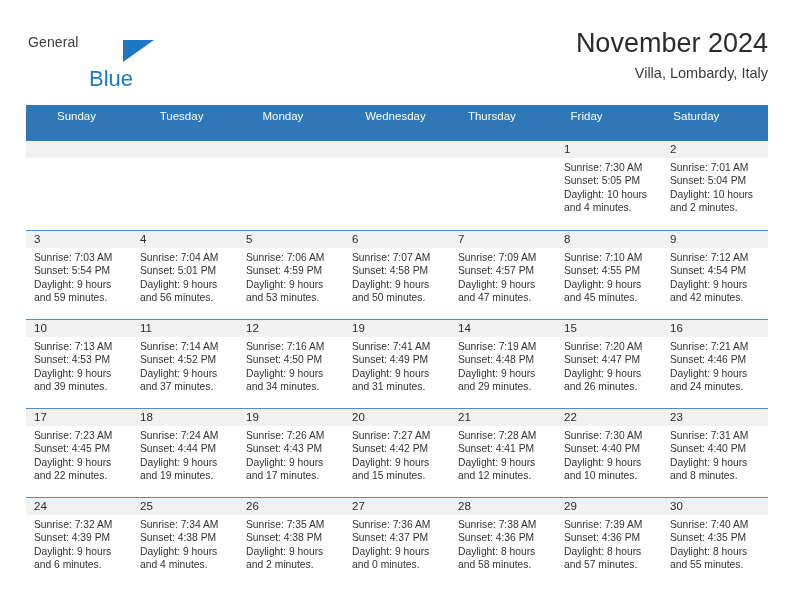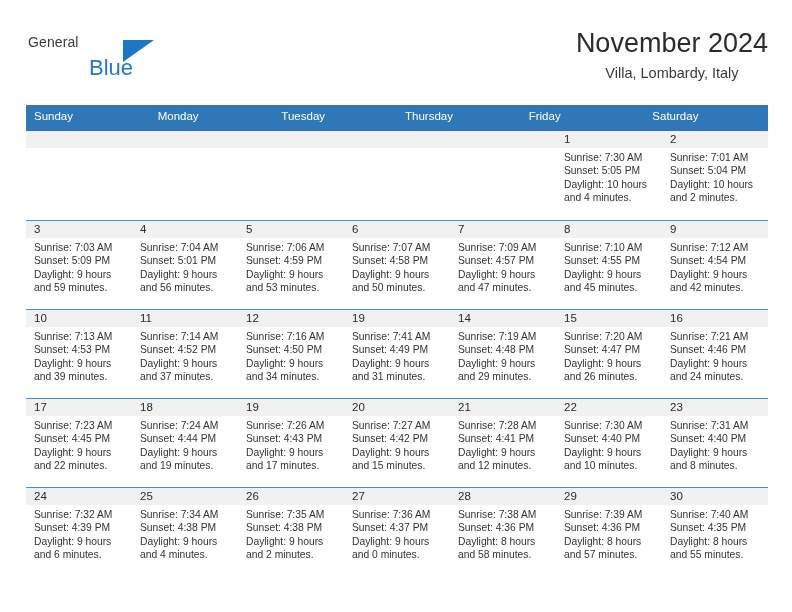--- a/index.html
+++ b/index.html
@@ -41,21 +41,21 @@
     left: 2px;
     top: 0px;
     font-size: 14px;
     letter-spacing: 0.1px;
     color: #3c3c3c;
     font-family: "Liberation Sans", sans-serif;
   }
   .brand-blue {
     position: absolute;
     left: 63px;
-    top: 21px;
+    top: 32px;
     font-size: 22px;
     color: #2079c6;
     font-family: "Liberation Sans", sans-serif;
   }
   .brand-triangle {
     position: absolute;
     left: 97px;
     top: 6px;
     width: 0;
     height: 0;
@@ -75,34 +75,34 @@
     line-height: 1.15;
     white-space: nowrap;
     font-weight: normal;
     margin: 0;
   }
   .cal-subtitle {
     margin-top: 6px;
     font-size: 14.5px;
     color: #3a3a3a;
     white-space: nowrap;
-    text-align: center;
   }
 
   
   .calendar {
     position: absolute;
     left: 26px;
     top: 105px;
     width: 742px;
   }
   .dow-row {
     display: flex;
     background: #3077b8;
-    height: 26px;
+    height: 36px;
+    padding-left: 23px;
   }
   .dow-cell {
     flex: 1 1 0;
     color: #ffffff;
     font-size: 11.5px;
     line-height: 22px;
     padding-left: 8px;
     box-sizing: border-box;
     white-space: nowrap;
     overflow: hidden;
@@ -156,22 +156,23 @@
     <div class="title-block">
       <div class="cal-title">November 2024</div>
       <div class="cal-subtitle">Villa, Lombardy, Italy</div>
     </div>
 
   </div>
 
   <div class="calendar">
     <div class="dow-row">
       <div class="dow-cell">Sunday</div>
+      <div class="dow-cell">Tuesday</div>
       <div class="dow-cell">Monday</div>
-      <div class="dow-cell">Tuesday</div>
+      <div class="dow-cell">Wednesday</div>
       <div class="dow-cell">Thursday</div>
       <div class="dow-cell">Friday</div>
       <div class="dow-cell">Saturday</div>
     </div>
 
     <div id="weeks-container">
         <div class="week-row first">
           <div class="day-cell">
             <div class="day-num-band"></div>
           </div>
@@ -204,21 +205,21 @@
               <div>Daylight: 10 hours</div>
               <div>and 2 minutes.</div>
             </div>
           </div>
         </div>
         <div class="week-row">
           <div class="day-cell">
             <div class="day-num-band">3</div>
             <div class="day-info">
               <div>Sunrise: 7:03 AM</div>
-              <div>Sunset: 5:09 PM</div>
+              <div>Sunset: 5:54 PM</div>
               <div>Daylight: 9 hours</div>
               <div>and 59 minutes.</div>
             </div>
           </div>
           <div class="day-cell">
             <div class="day-num-band">4</div>
             <div class="day-info">
               <div>Sunrise: 7:04 AM</div>
               <div>Sunset: 5:01 PM</div>
               <div>Daylight: 9 hours</div>

